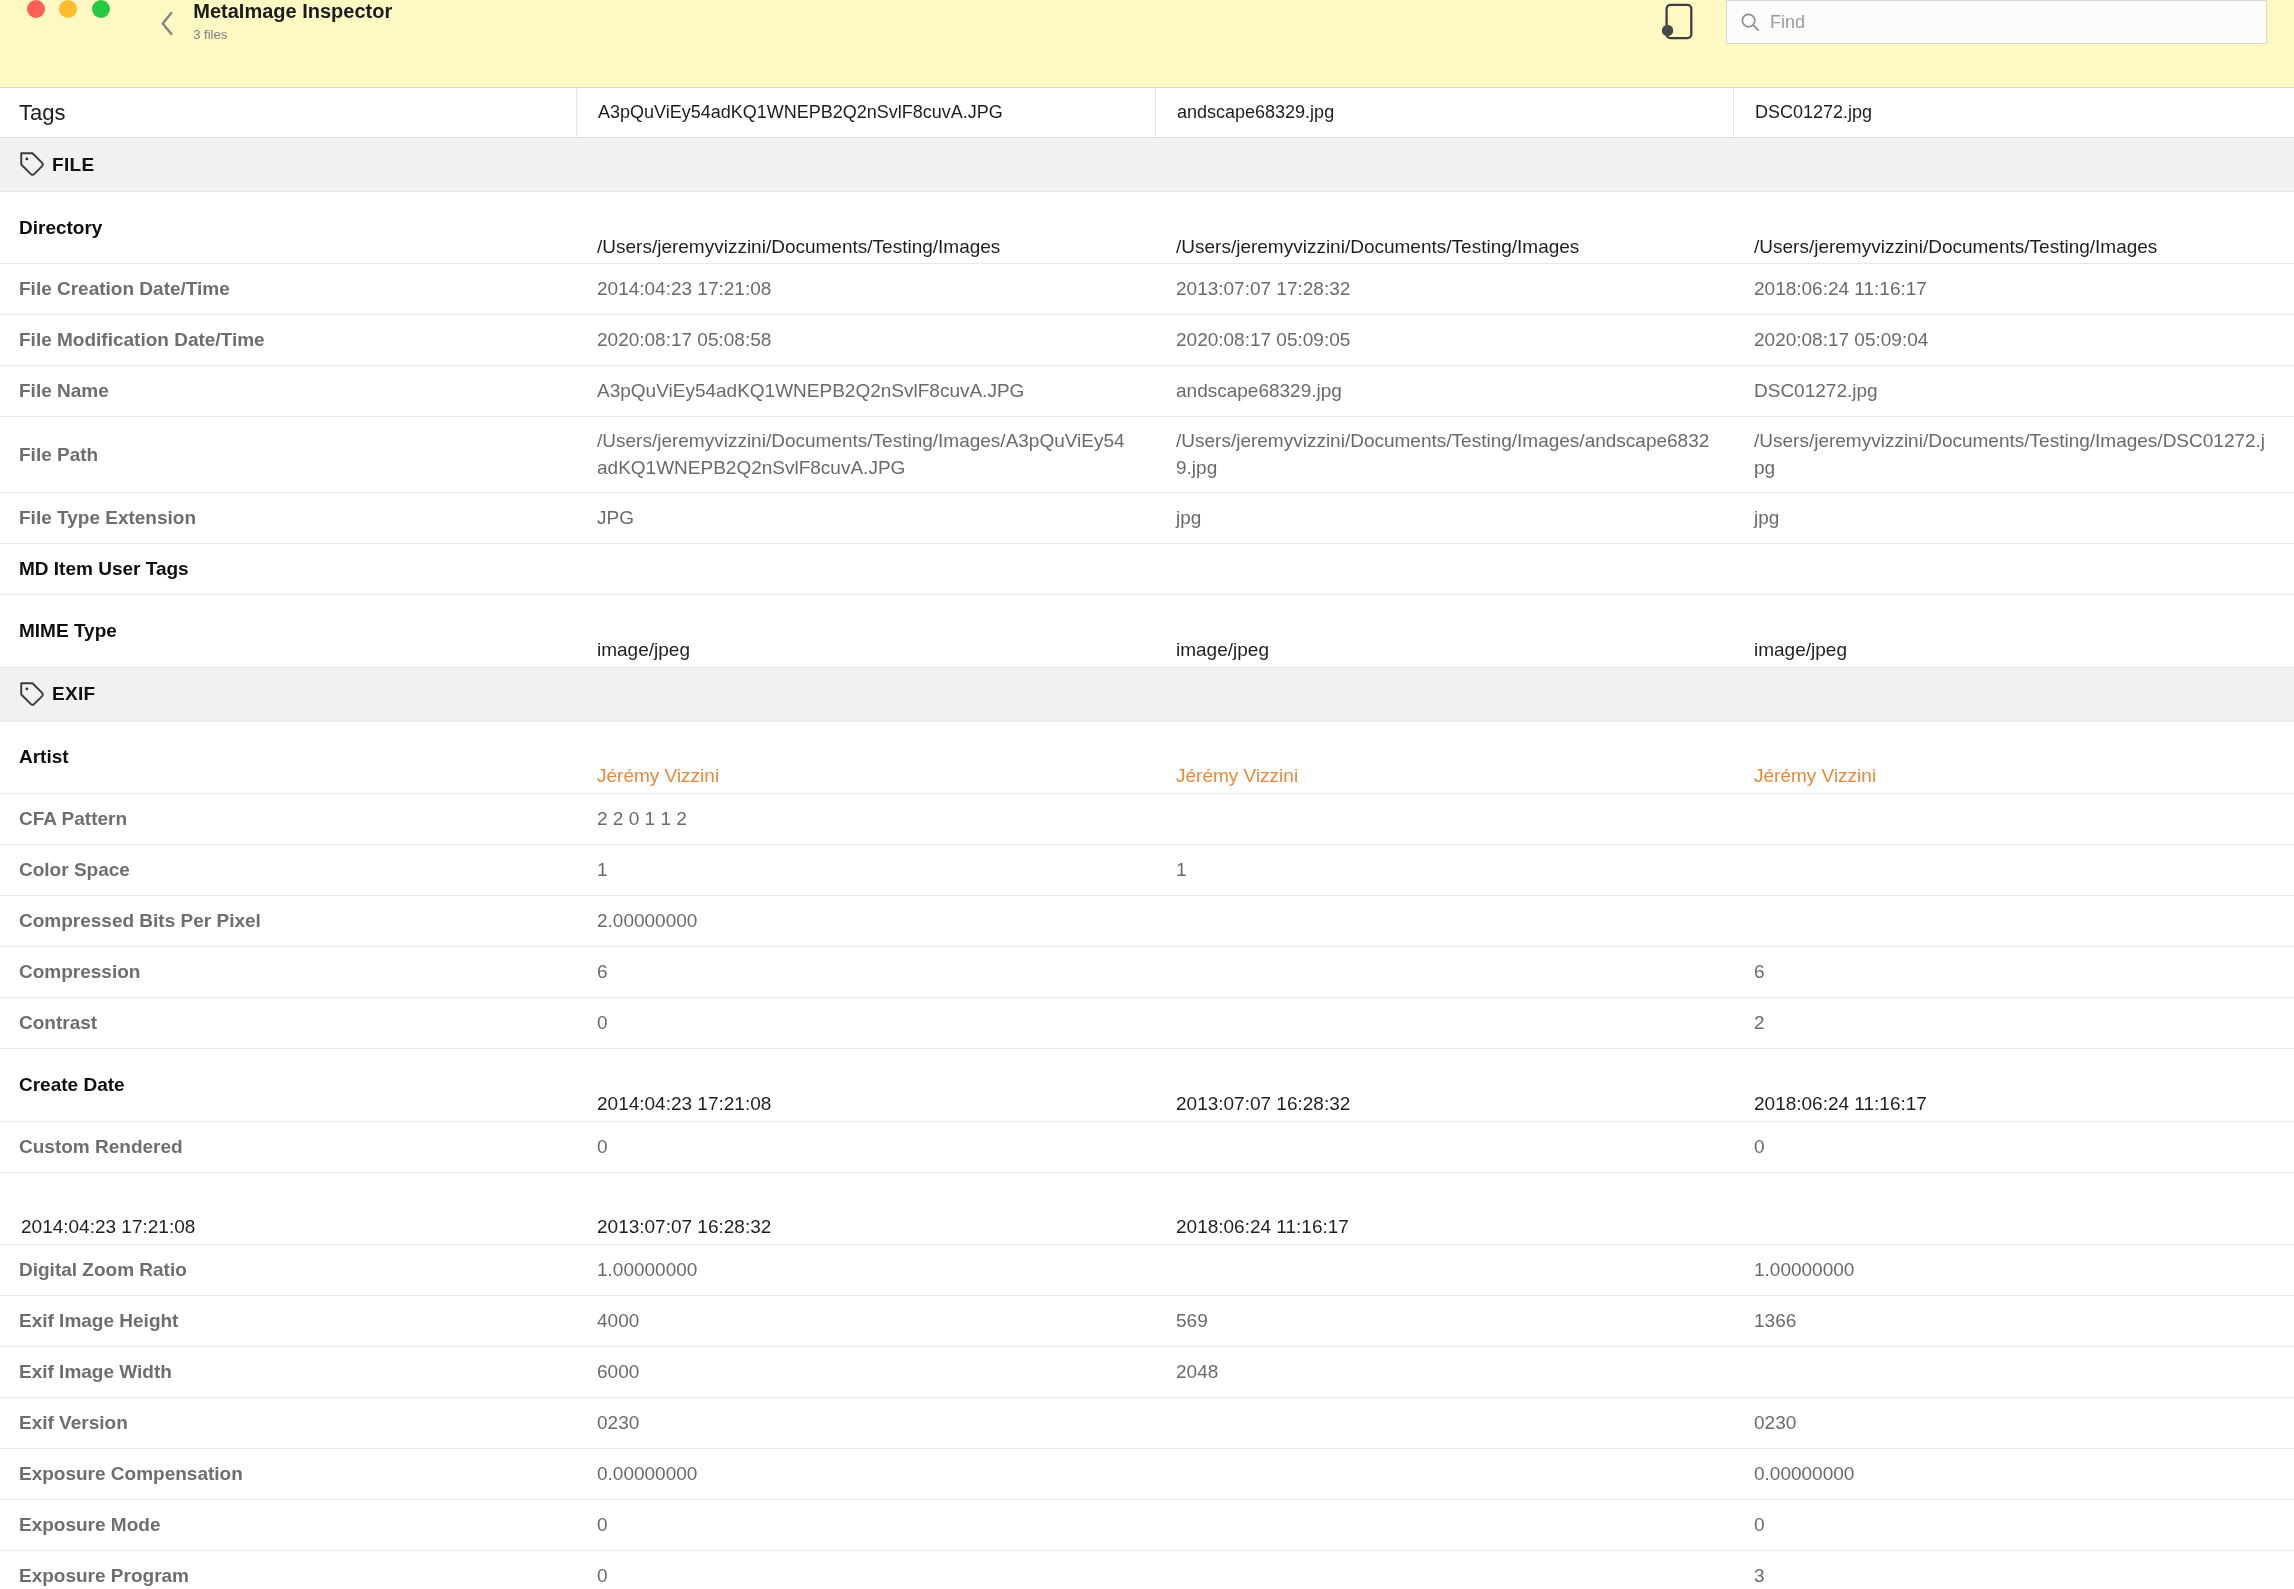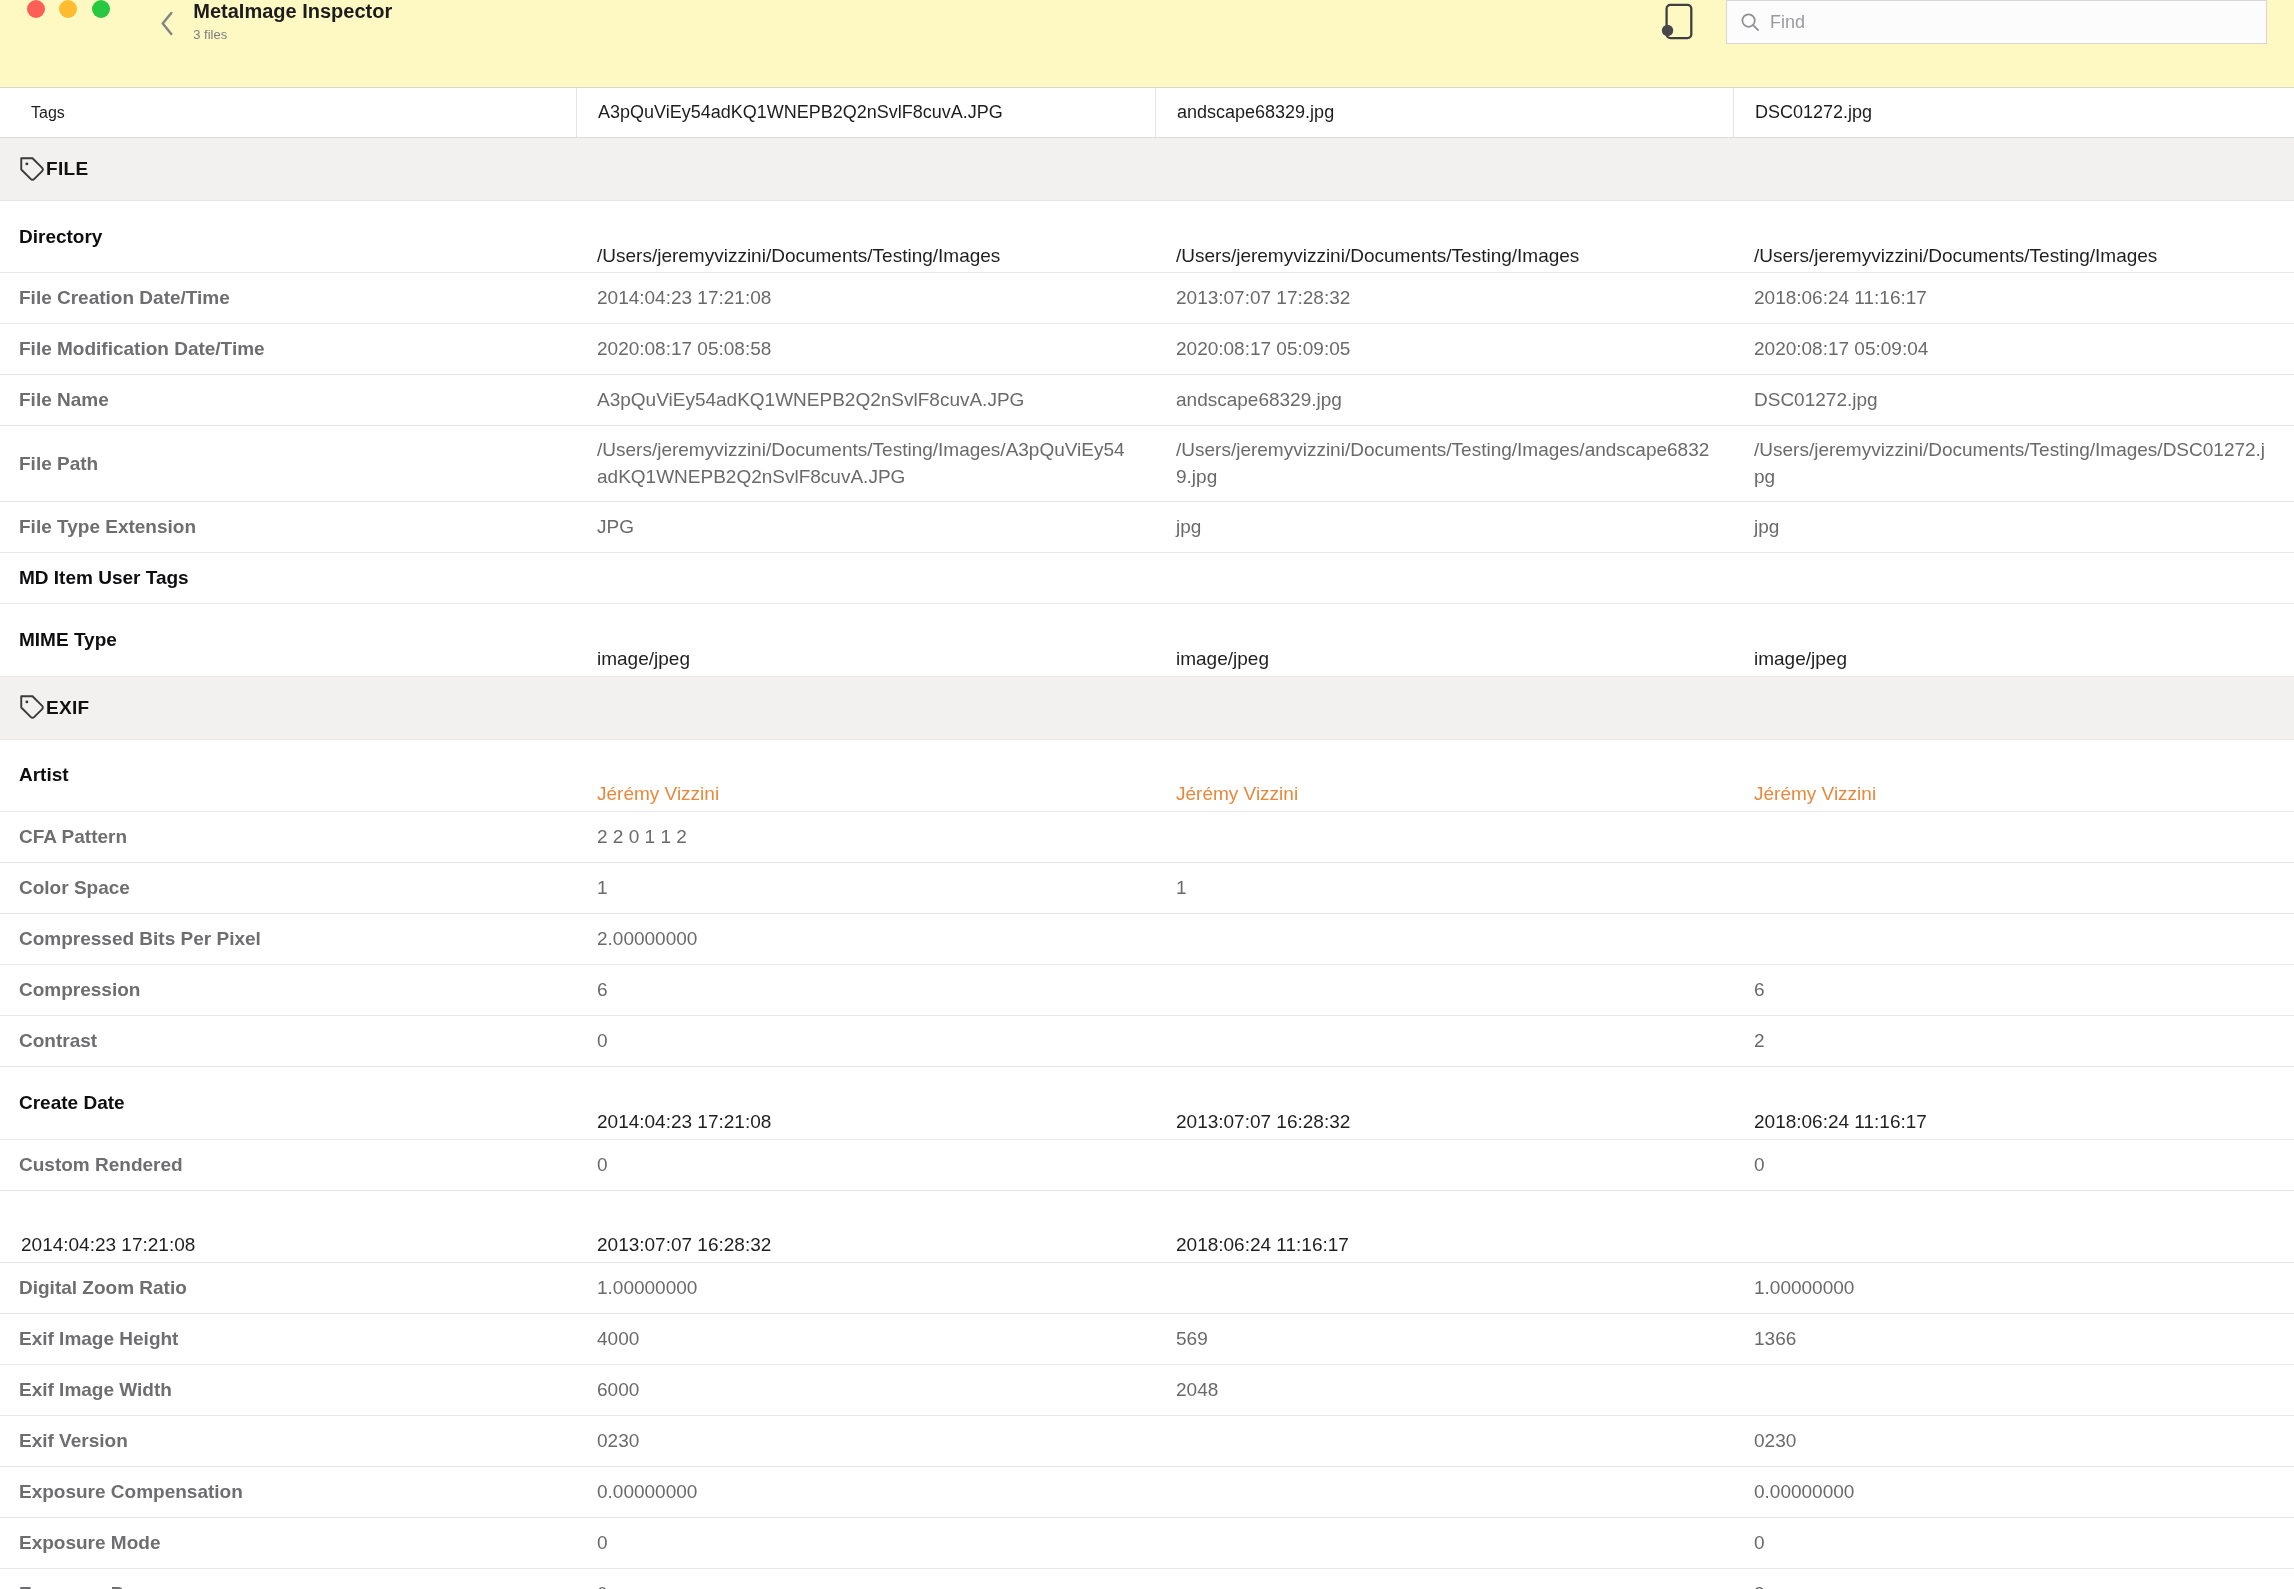--- a/index.html
+++ b/index.html
@@ -37,30 +37,30 @@
   .find input {
     border: none; outline: none; background: transparent;
     font-size: 18px; color: #333; width: 100%; font-family: inherit;
   }
   .find input::placeholder { color: #9a9a9e; }
 
   
   .grid-row { display: grid; grid-template-columns: 576px 579px 578px 560px; }
 
   .header-row { height: 50px; border-bottom: 1px solid #dcdbd9; align-items: center; background: #fff; }
-  .corner-cell { font-size: 16px; color: #1d1d1f; padding-left: 19px; margin-left: 12px; }
+  .corner-cell { font-size: 22px; color: #1d1d1f; padding-left: 19px; }
   .header-cell {
     font-size: 18px; color: #1d1d1f; padding: 0 17px 0 21px;
     white-space: nowrap; overflow: hidden; height: 100%;
     display: flex; align-items: center; border-left: 1px solid #e5e4e2;
   }
 
   .section-header {
-    height: 63px; background: #f2f1ef; border-bottom: 1px solid #e7e6e4;
-    display: flex; align-items: center; gap: 0; padding-left: 19px;
+    height: 54px; background: #f2f1ef; border-bottom: 1px solid #e7e6e4;
+    display: flex; align-items: center; gap: 6px; padding-left: 19px;
   }
   .section-label { font-size: 19px; font-weight: 700; color: #111; letter-spacing: 0.3px; }
 
   .row { min-height: 51px; border-bottom: 1px solid #e8e7e5; align-items: center; background: #fff; }
   .cell { padding: 5.7px 23px 5.7px 21px; font-size: 19px; }
   .label-cell { padding-left: 19px; font-weight: 700; color: #6e6e70; white-space: nowrap; }
   .value-cell { color: #6a6a6c; overflow: hidden; }
   .row.strong .label-cell { color: #0e0e10; }
   .row.strong .value-cell { color: #1f1f21; margin-top: 38px; }
   .row.accent .value-cell { color: #e8883c; }

